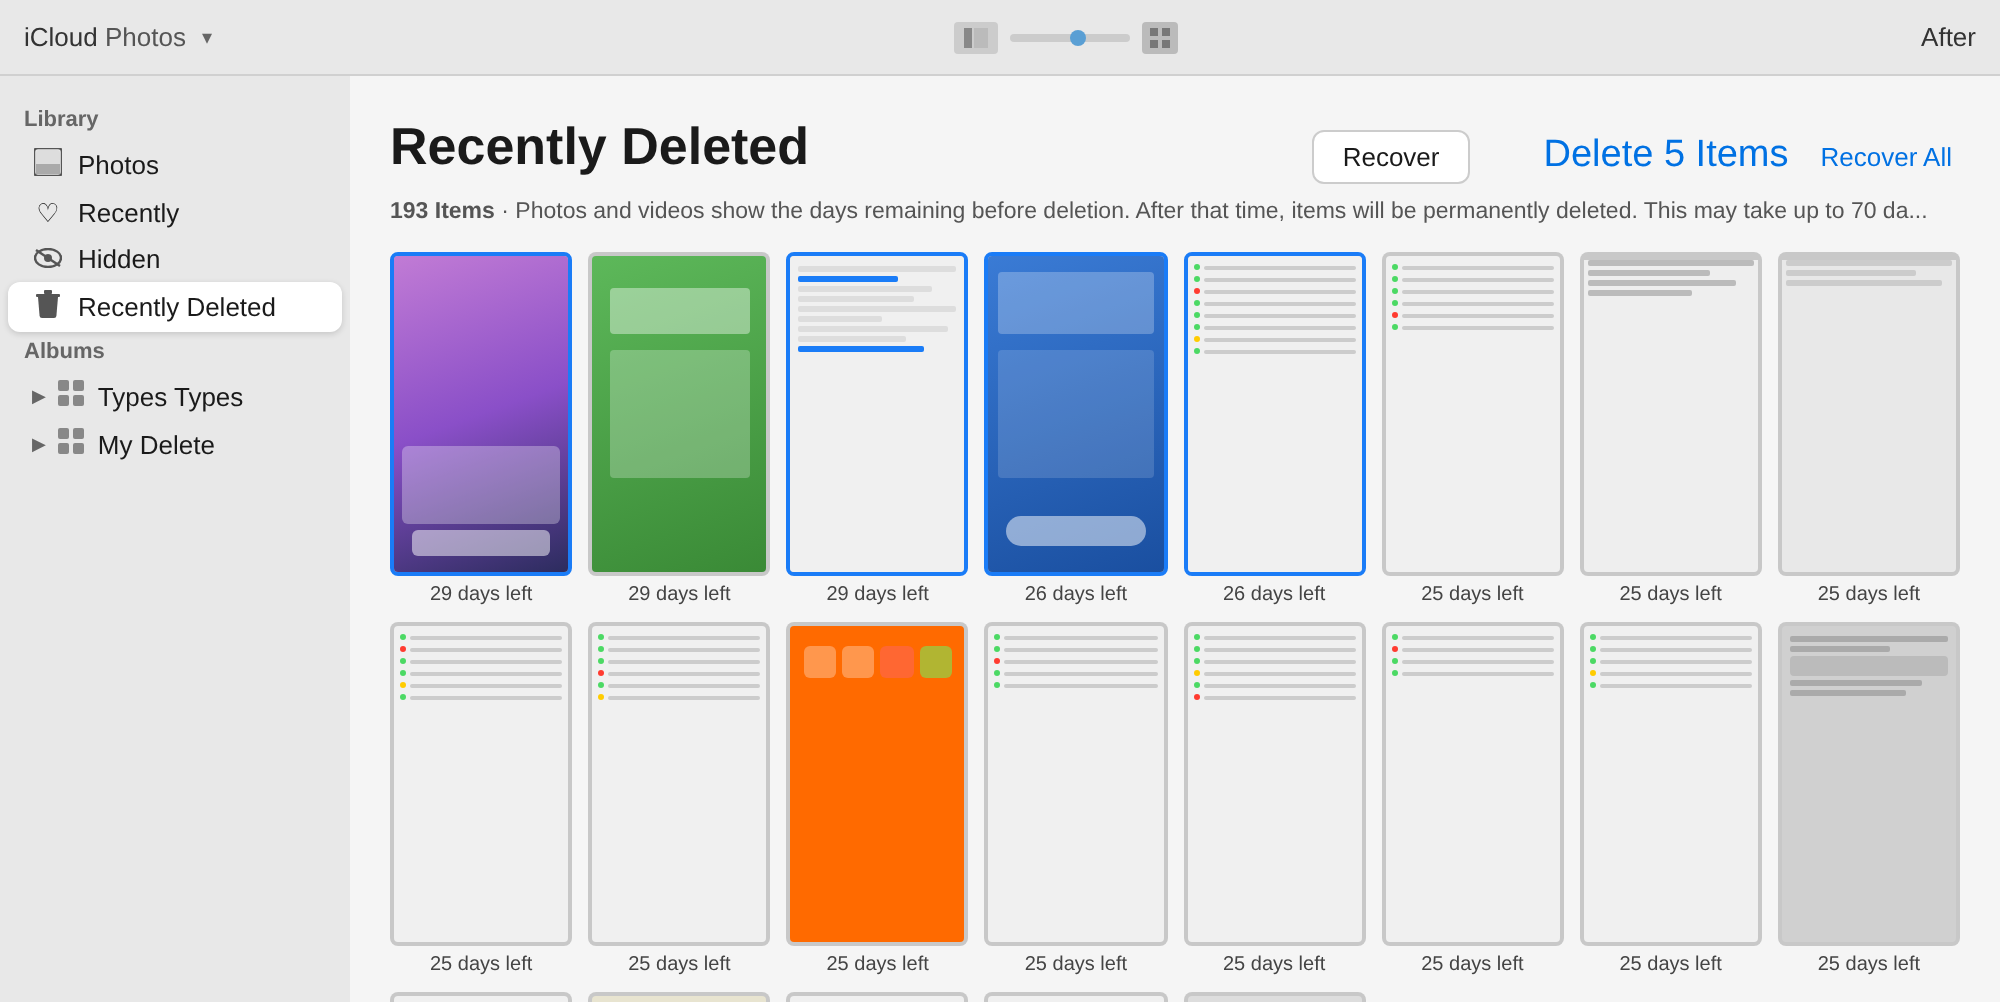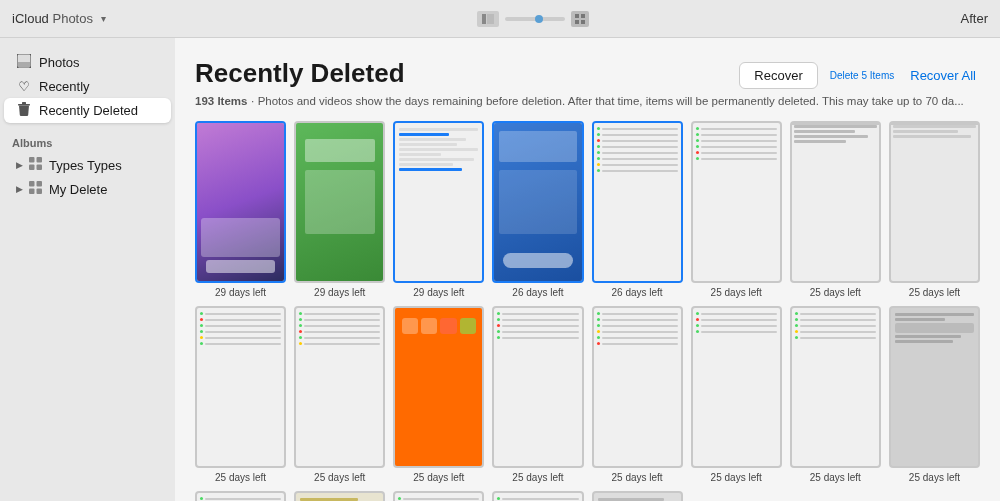--- a/index.html
+++ b/index.html
@@ -182,24 +182,25 @@
       border-radius: 6px;
       padding: 5px 14px;
       font-size: 13px;
       font-weight: 500;
       cursor: pointer;
       color: #1a1a1a;
     }
     .btn-delete {
       background: none;
       border: none;
-      font-size: 10px;
+      font-size: 19px;
       color: #0071e3;
       cursor: pointer;
       padding: 5px 4px;
+      margin-left: 25px;
     }
     .btn-deselect {
       background: none;
       border: none;
       font-size: 13px;
       color: #0071e3;
       cursor: pointer;
       padding: 5px 4px;
     }
 
@@ -288,50 +289,61 @@
     </div>
   </div>
   <div class="titlebar-right">
     <span class="user-name">After</span>
   </div>
 </div>
 
 <div class="main-container">
 
   <div class="sidebar">
+    <div class="sidebar-section-label">Library</div>
 
     <div class="sidebar-item">
       <span class="icon">
         <svg width="14" height="14" viewBox="0 0 14 14">
             <rect x="0" y="0" width="14" height="14" rx="2" fill="none" stroke="#555" stroke-width="1.2"></rect>
             <rect x="1" y="1" width="12" height="12" rx="1.5" fill="#ddd"></rect>
             <rect x="1" y="8" width="12" height="5" rx="0" fill="#aaa"></rect>
           </svg>
       </span>
       <span>Photos</span>
     </div>
 
     <div class="sidebar-item">
       <span class="icon">♡</span>
       <span>Recently</span>
     </div>
 
+    <div class="sidebar-item">
+      <span class="icon">
+        <svg width="14" height="10" viewBox="0 0 14 10">
+            <ellipse cx="7" cy="5" rx="6.5" ry="4.5" fill="none" stroke="#555" stroke-width="1.2"></ellipse>
+            <circle cx="7" cy="5" r="2" fill="#555"></circle>
+            <line x1="1" y1="1" x2="13" y2="9" stroke="#555" stroke-width="1.2"></line>
+          </svg>
+      </span>
+      <span>Hidden</span>
+    </div>
 
     <div class="sidebar-item active">
       <span class="icon">
         <svg width="12" height="14" viewBox="0 0 12 14">
             <rect x="0" y="2" width="12" height="1.5" rx="0.5" fill="#555"></rect>
             <rect x="4" y="0" width="4" height="2" rx="0.5" fill="#555"></rect>
             <path d="M1 3.5 L1.8 13 Q1.9 14 3 14 L9 14 Q10.1 14 10.2 13 L11 3.5 Z" fill="#555"></path>
           </svg>
       </span>
       <span>Recently Deleted</span>
     </div>
 
-    <div class="sidebar-section-label" style="margin-top:10px;">Albums</div>
+    <div class="sidebar-section-label" style="">Albums</div>
 
     <div class="sidebar-group">
       <span class="arrow">▶</span>
       <span class="icon">
         <svg width="13" height="13" viewBox="0 0 13 13">
             <rect x="0" y="0" width="5.5" height="5.5" rx="1" fill="#888"></rect>
             <rect x="7.5" y="0" width="5.5" height="5.5" rx="1" fill="#888"></rect>
             <rect x="0" y="7.5" width="5.5" height="5.5" rx="1" fill="#888"></rect>
             <rect x="7.5" y="7.5" width="5.5" height="5.5" rx="1" fill="#888"></rect>
           </svg>

